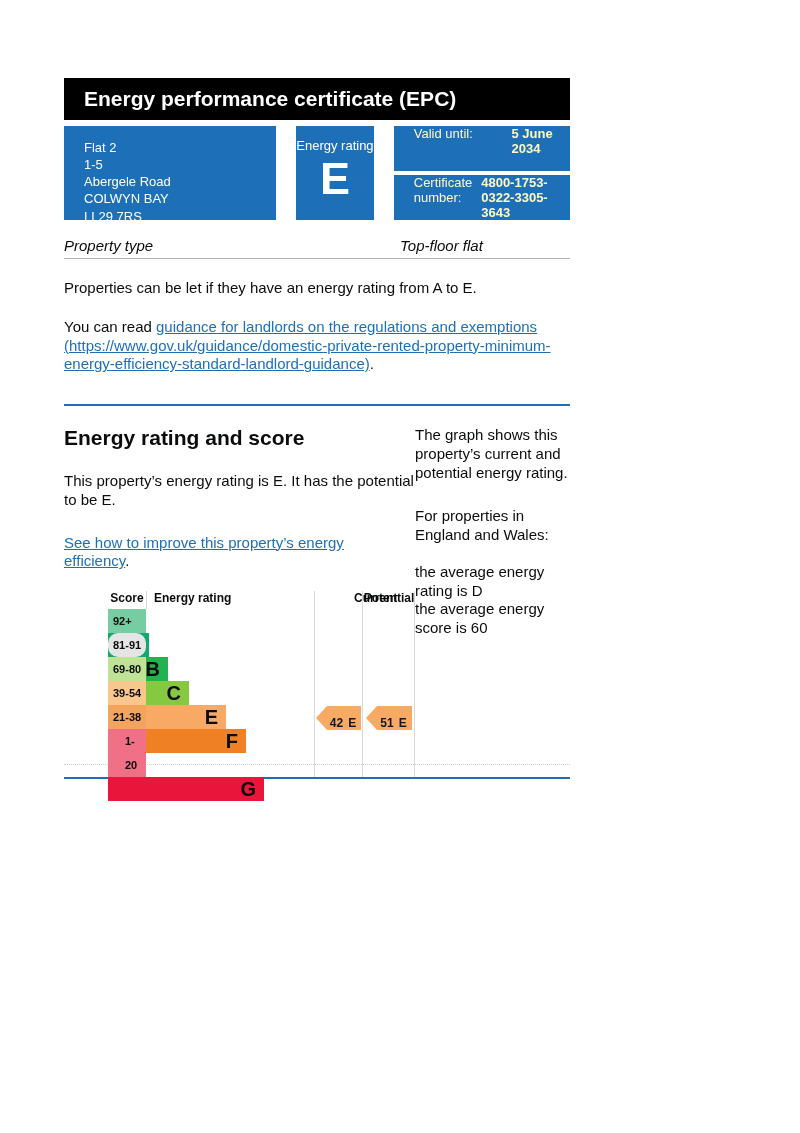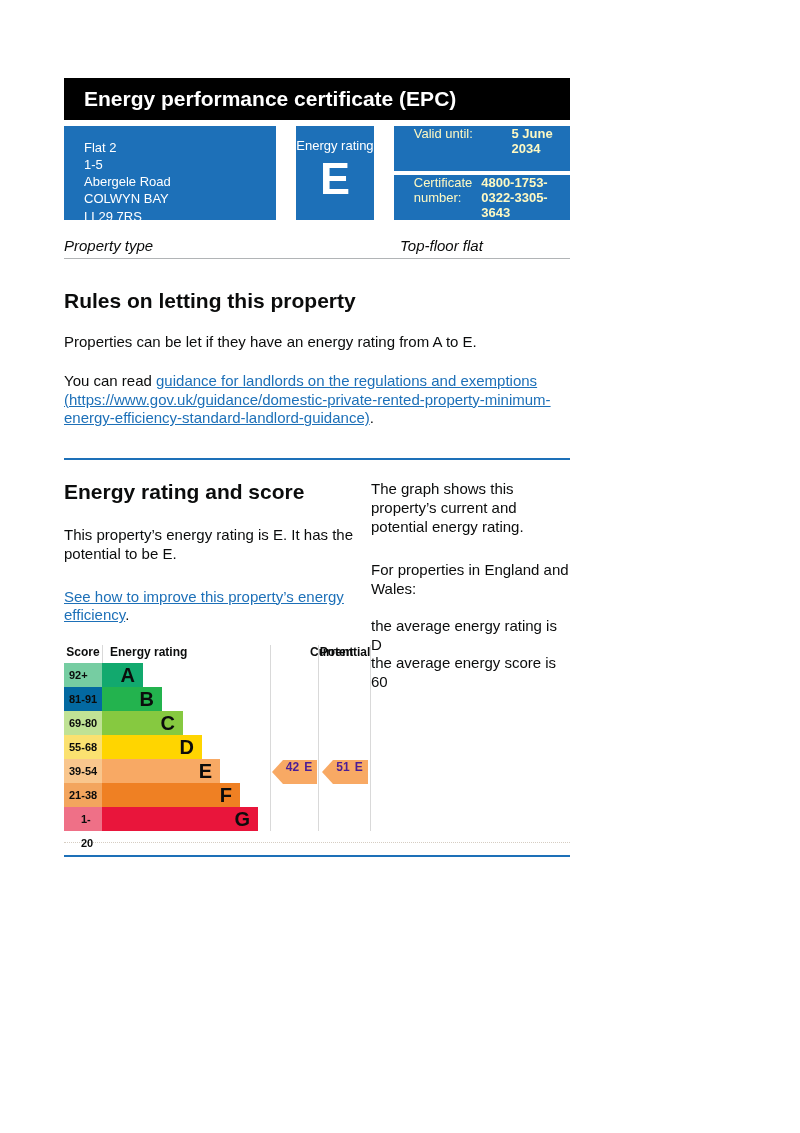--- a/index.html
+++ b/index.html
@@ -55,42 +55,42 @@
   .col-right { width:306px; }
   .col-left h2 { margin-top:0; }
   .col-left p.body { margin-top:22px; }
   .col-left p.linkp { max-width:300px; margin-top:24px; }
   .col-right p.body { margin-top:0; }
   .col-right p.m1 { margin-top:26px; }
   .col-right p.m2 { margin-top:25px; }
   .col-right p.m3 { margin-top:18px; }
 
   
-  .chart { position:relative; width:307px; margin-top:20px; }
+  .chart { position:relative; width:307px; margin-top:20px;margin-left:44px; }
   .chart-head { position:relative; height:18px; font-size:12px; font-weight:bold; }
   .h-score { position:absolute; left:0; width:38px; text-align:center; }
   .h-rating { position:absolute; left:46px; }
   .h-current { position:absolute; left:206px; width:48px; text-align:center;padding-left:40px; }
   .h-potential { position:absolute; left:255px; width:52px; text-align:center; }
-  .band-row { display:flex; height:24px; }
+  .band-row { display:flex; height:24px;flex-direction:column; }
   .score-cell {
     width:38px; font-size:11px; font-weight:bold; line-height:24px; padding-left:5px;
   }
   .band-bar {
     font-size:20px; font-weight:bold; line-height:24px; text-align:right; padding-right:8px;
     color:#0b0c0c;
   }
   .vdiv { position:absolute; top:0; width:1px; height:186px; background:#d9d9d9; }
   .vd0 { left:38px; height:18px; }
   .vd1 { left:206px; } .vd2 { left:254px; } .vd3 { left:306px; }
   .arrow {
     position:absolute; top:115px; height:24px; width:45px;
     clip-path:polygon(0 50%, 11px 0, 100% 0, 100% 100%, 11px 100%);
-    display:flex; align-items:flex-start; justify-content:center; gap:5px;
-    font-size:12px; font-weight:bold; padding-left:9px; color:#4c1d95;
+    display:flex; align-items:flex-end; justify-content:center; gap:5px;
+    font-size:12px; font-weight:bold; padding-left:9px; color:#0f172a;
   }
   .arrow.cur { left:208px; }
   .arrow.pot { left:258px; width:46px; }
 </style>
 </head>
 <body>
 
 <div class="page">
 
   <div class="topbar">Energy performance certificate (EPC)</div>
@@ -119,21 +119,20 @@
     </div>
   </div>
 
   <div class="ptable">
     <div class="prow">
       <span class="plabel">Property type</span>
       <span class="pvalue">Top-floor flat</span>
     </div>
   </div>
 
-  <h2>Rules on letting this property</h2>
   <p class="body">Properties can be let if they have an energy rating from A to E.</p>
   <p class="body"><span>You can read </span><a href="#">guidance for landlords on the regulations and exemptions (https://www.gov.uk/guidance/domestic-private-rented-property-minimum-energy-efficiency-standard-landlord-guidance)</a><span>.</span></p>
 
   <hr class="rule-blue">
 
   <div class="cols">
     <div class="col-left">
       <h2>Energy rating and score</h2>
       <p class="body">This property’s energy rating is E. It has the potential to be E.</p>
       <p class="body linkp"><a href="#">See how to improve this property’s energy efficiency</a><span>.</span></p>
@@ -144,30 +143,26 @@
           <span class="h-rating">Energy rating</span>
           <span class="h-current">Current</span>
           <span class="h-potential">Potential</span>
         </div>
 
         <div class="band-row">
           <span class="score-cell" style="background: rgb(118, 205, 162);">92+</span>
           <span class="band-bar" style="background: rgb(18, 169, 110); width: 41px;">A</span>
         </div>
         <div class="band-row">
-          <span class="score-cell" style="background: #0369a1;">81-91</span>
+          <span class="score-cell" style="background: #e5e5e5; border-radius: 10px;">81-91</span>
           <span class="band-bar" style="background: rgb(35, 179, 78); width: 60px;">B</span>
         </div>
         <div class="band-row">
           <span class="score-cell" style="background: rgb(192, 226, 149);">69-80</span>
           <span class="band-bar" style="background: rgb(134, 201, 64); width: 81px;">C</span>
-        </div>
-        <div class="band-row">
-          <span class="score-cell" style="background: rgb(251, 225, 112);">55-68</span>
-          <span class="band-bar" style="background: rgb(255, 213, 0); width: 100px;">D</span>
         </div>
         <div class="band-row">
           <span class="score-cell" style="background: rgb(249, 198, 141);">39-54</span>
           <span class="band-bar" style="background: rgb(248, 169, 100); width: 118px;">E</span>
         </div>
         <div class="band-row">
           <span class="score-cell" style="background: rgb(243, 165, 94);">21-38</span>
           <span class="band-bar" style="background: rgb(239, 128, 35); width: 138px;">F</span>
         </div>
         <div class="band-row">

